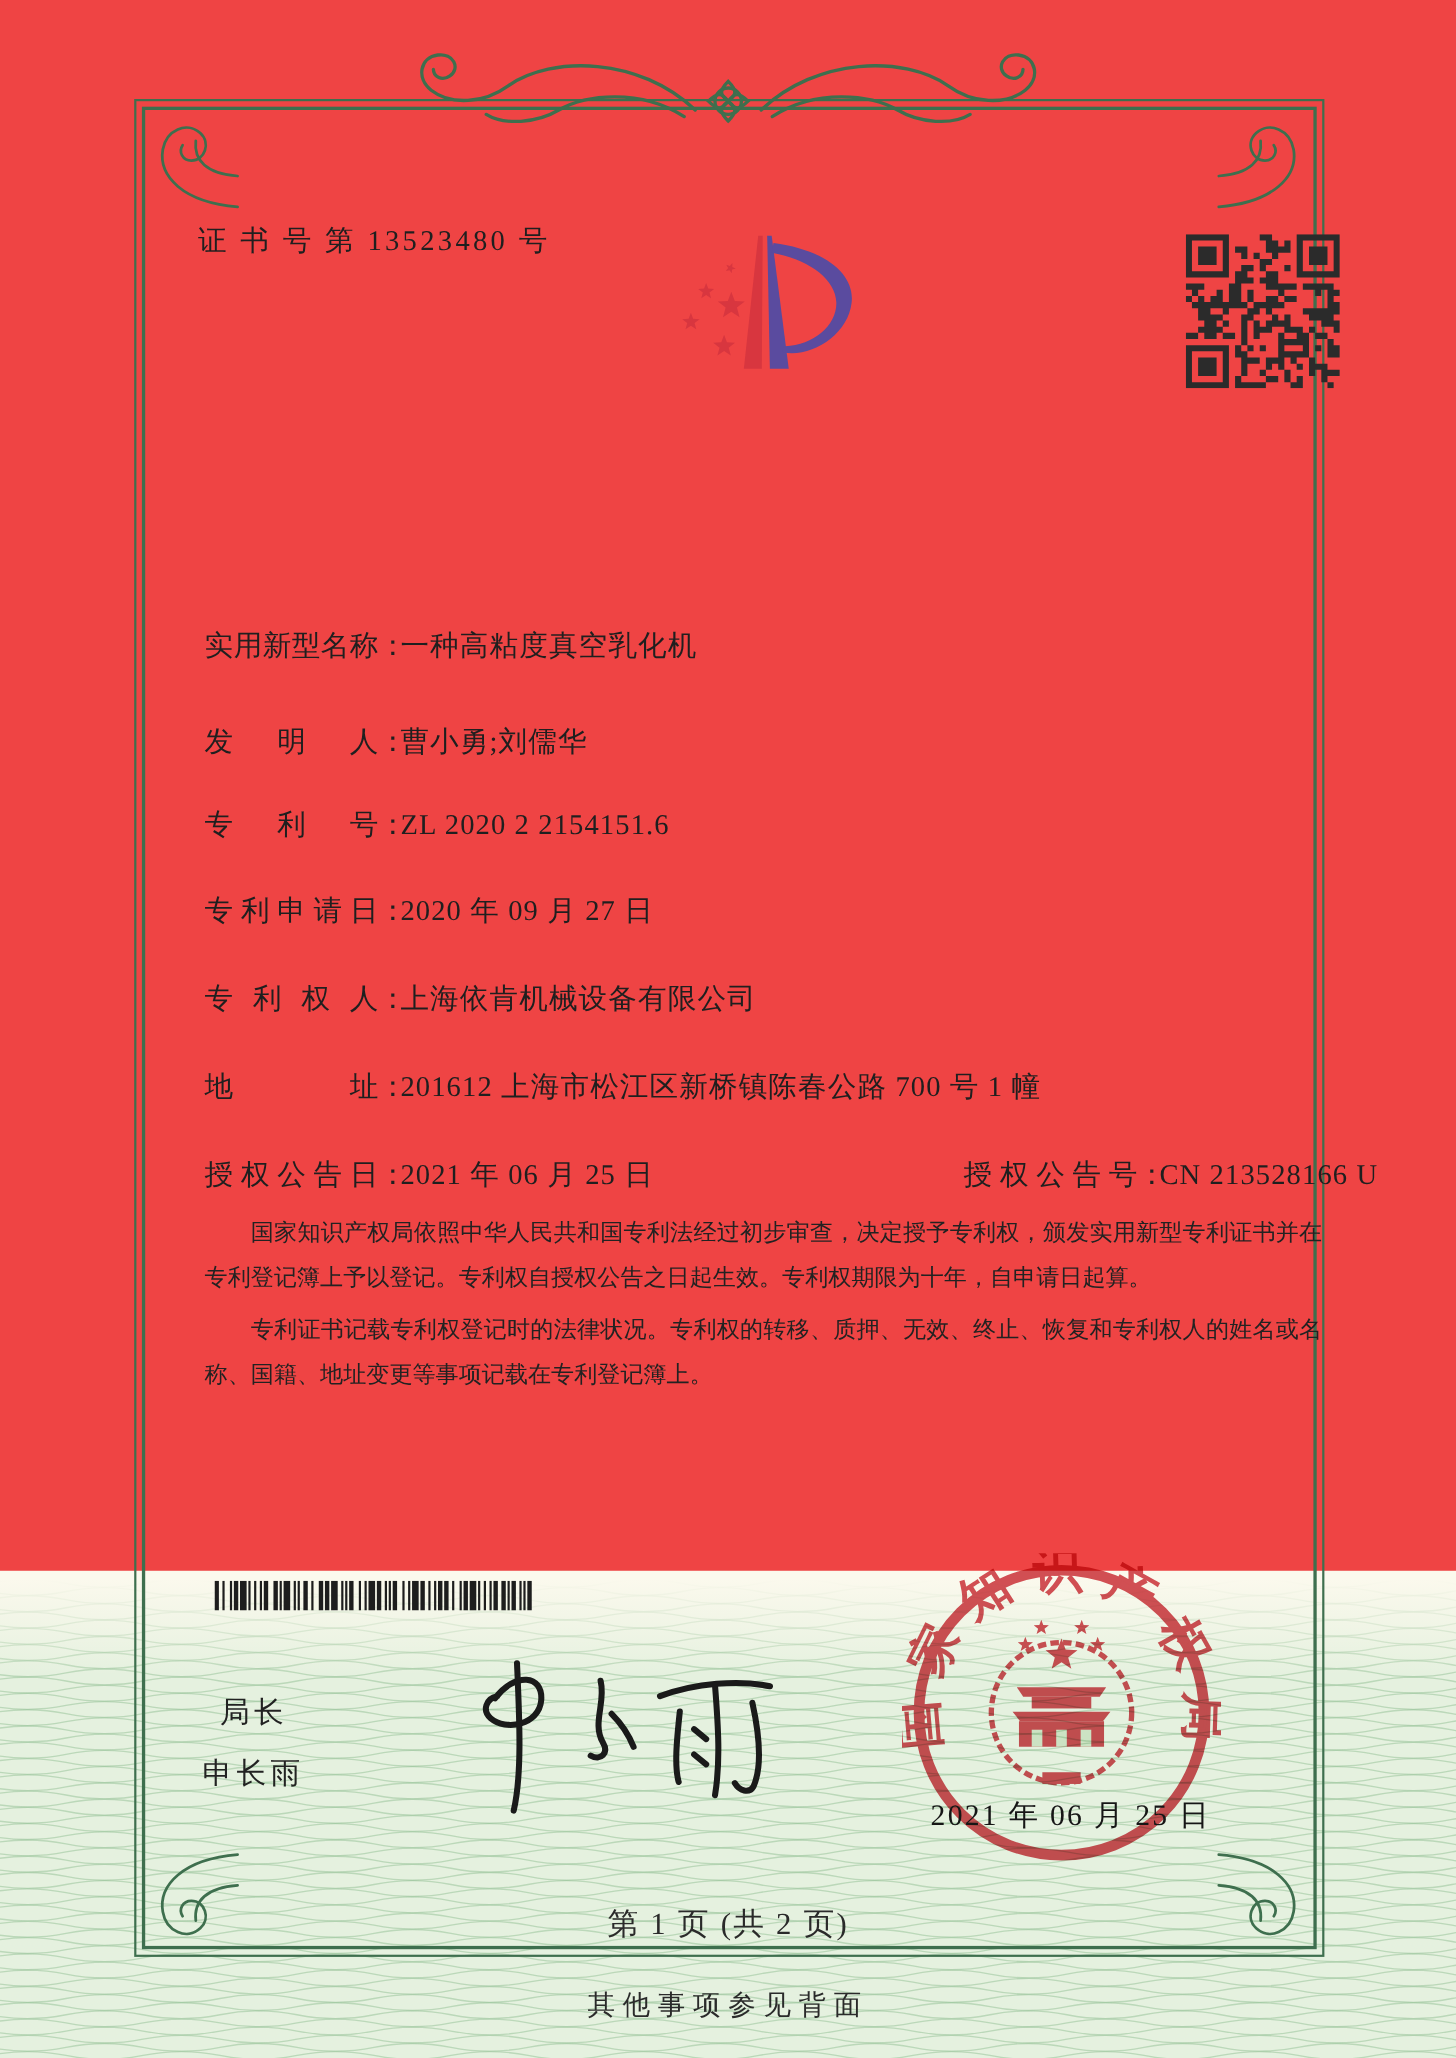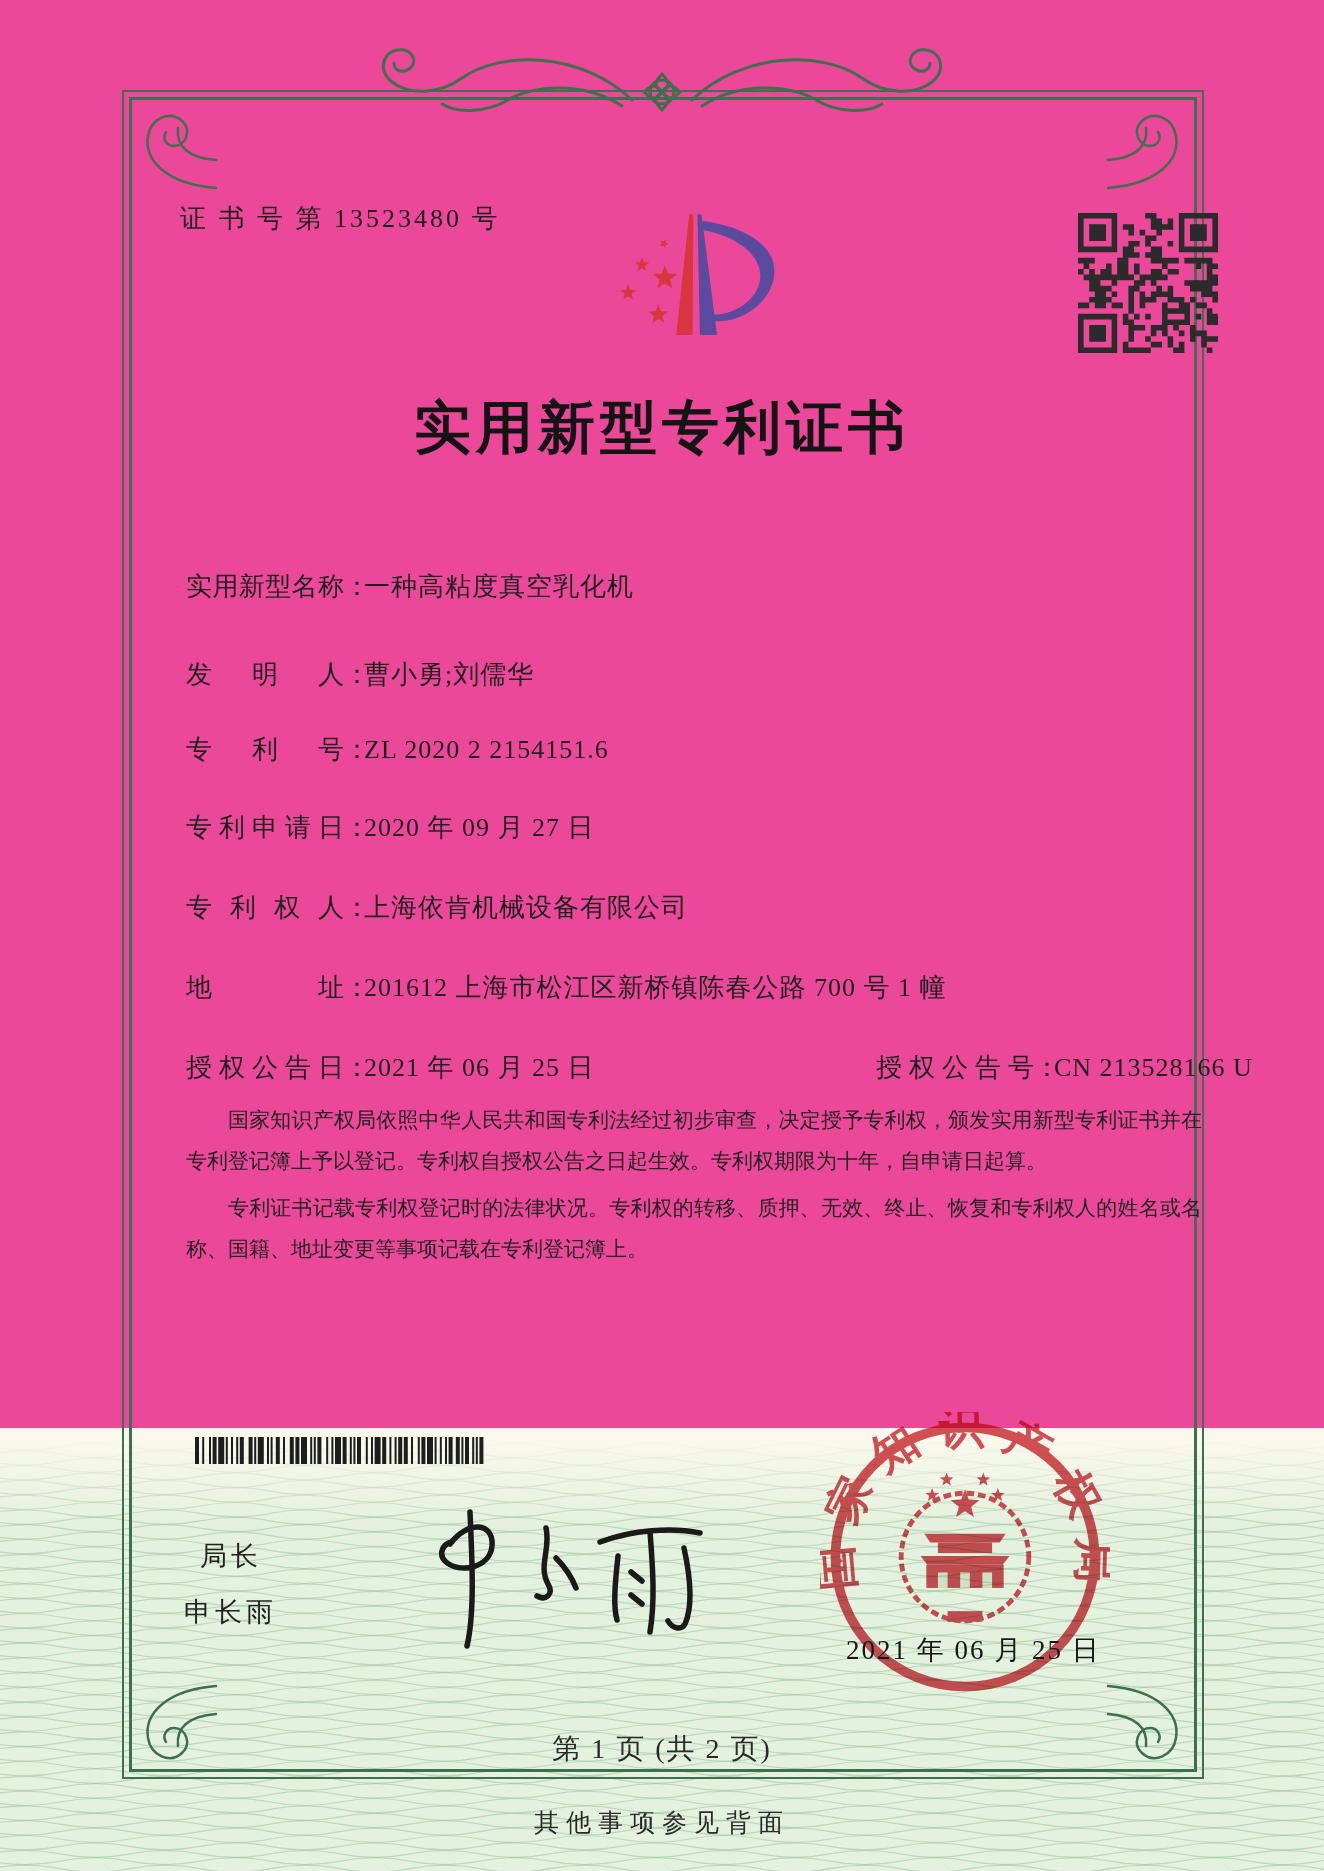--- a/index.html
+++ b/index.html
@@ -1,18 +1,18 @@
 <!DOCTYPE html>
 <html><head>
 <meta charset="utf-8">
 <style>
   html,body{margin:0;padding:0;background:#efede1;}
   .page{
     position:relative;width:1324px;height:1871px;margin:0 auto;
-    background:#ec4899;overflow:hidden;
+    background:#ef4444;overflow:hidden;
     font-family:"Liberation Serif","DejaVu Serif",serif;color:#1f1f1f;
   }
   
   .waves{position:absolute;left:0;top:1428px;width:1324px;height:443px;}
   .wave-fade{position:absolute;left:0;top:1428px;width:1324px;height:95px;
     background:linear-gradient(#fbf9ed 8%,rgba(251,249,237,0));}
   
   .frame-outer{position:absolute;left:122px;top:90px;right:120px;bottom:92px;
     border:2px solid #3e6f4e;}
   .frame-inner{position:absolute;inset:5px;border:3px solid #3e6f4e;}
@@ -185,21 +185,20 @@
       </g>
     </svg>
   </div>
 
   <div class="qr">
     <svg id="qr-svg" width="140" height="140" viewBox="0 0 140 140">
         <path d="M67.20 0.00h5.60v5.60h-5.60zM72.80 0.00h5.60v5.60h-5.60zM72.80 5.60h5.60v5.60h-5.60zM78.40 5.60h5.60v5.60h-5.60zM89.60 5.60h5.60v5.60h-5.60zM44.80 11.20h5.60v5.60h-5.60zM50.40 11.20h5.60v5.60h-5.60zM72.80 11.20h5.60v5.60h-5.60zM78.40 11.20h5.60v5.60h-5.60zM84.00 11.20h5.60v5.60h-5.60zM89.60 11.20h5.60v5.60h-5.60zM50.40 16.80h5.60v5.60h-5.60zM61.60 16.80h5.60v5.60h-5.60zM78.40 16.80h5.60v5.60h-5.60zM67.20 22.40h5.60v5.60h-5.60zM72.80 22.40h5.60v5.60h-5.60zM50.40 28.00h5.60v5.60h-5.60zM56.00 28.00h5.60v5.60h-5.60zM67.20 28.00h5.60v5.60h-5.60zM89.60 28.00h5.60v5.60h-5.60zM44.80 33.60h5.60v5.60h-5.60zM50.40 33.60h5.60v5.60h-5.60zM72.80 33.60h5.60v5.60h-5.60zM78.40 33.60h5.60v5.60h-5.60zM44.80 39.20h5.60v5.60h-5.60zM50.40 39.20h5.60v5.60h-5.60zM56.00 39.20h5.60v5.60h-5.60zM67.20 39.20h5.60v5.60h-5.60zM72.80 39.20h5.60v5.60h-5.60zM78.40 39.20h5.60v5.60h-5.60zM0.00 44.80h5.60v5.60h-5.60zM5.60 44.80h5.60v5.60h-5.60zM11.20 44.80h5.60v5.60h-5.60zM39.20 44.80h5.60v5.60h-5.60zM44.80 44.80h5.60v5.60h-5.60zM72.80 44.80h5.60v5.60h-5.60zM78.40 44.80h5.60v5.60h-5.60zM84.00 44.80h5.60v5.60h-5.60zM89.60 44.80h5.60v5.60h-5.60zM95.20 44.80h5.60v5.60h-5.60zM106.40 44.80h5.60v5.60h-5.60zM112.00 44.80h5.60v5.60h-5.60zM117.60 44.80h5.60v5.60h-5.60zM123.20 44.80h5.60v5.60h-5.60zM128.80 44.80h5.60v5.60h-5.60zM5.60 50.40h5.60v5.60h-5.60zM28.00 50.40h5.60v5.60h-5.60zM39.20 50.40h5.60v5.60h-5.60zM44.80 50.40h5.60v5.60h-5.60zM56.00 50.40h5.60v5.60h-5.60zM84.00 50.40h5.60v5.60h-5.60zM117.60 50.40h5.60v5.60h-5.60zM128.80 50.40h5.60v5.60h-5.60zM134.40 50.40h5.60v5.60h-5.60zM0.00 56.00h5.60v5.60h-5.60zM11.20 56.00h5.60v5.60h-5.60zM22.40 56.00h5.60v5.60h-5.60zM28.00 56.00h5.60v5.60h-5.60zM39.20 56.00h5.60v5.60h-5.60zM44.80 56.00h5.60v5.60h-5.60zM56.00 56.00h5.60v5.60h-5.60zM72.80 56.00h5.60v5.60h-5.60zM78.40 56.00h5.60v5.60h-5.60zM89.60 56.00h5.60v5.60h-5.60zM95.20 56.00h5.60v5.60h-5.60zM128.80 56.00h5.60v5.60h-5.60zM5.60 61.60h5.60v5.60h-5.60zM11.20 61.60h5.60v5.60h-5.60zM16.80 61.60h5.60v5.60h-5.60zM22.40 61.60h5.60v5.60h-5.60zM28.00 61.60h5.60v5.60h-5.60zM33.60 61.60h5.60v5.60h-5.60zM39.20 61.60h5.60v5.60h-5.60zM44.80 61.60h5.60v5.60h-5.60zM50.40 61.60h5.60v5.60h-5.60zM61.60 61.60h5.60v5.60h-5.60zM67.20 61.60h5.60v5.60h-5.60zM72.80 61.60h5.60v5.60h-5.60zM78.40 61.60h5.60v5.60h-5.60zM84.00 61.60h5.60v5.60h-5.60zM128.80 61.60h5.60v5.60h-5.60zM134.40 61.60h5.60v5.60h-5.60zM11.20 67.20h5.60v5.60h-5.60zM16.80 67.20h5.60v5.60h-5.60zM33.60 67.20h5.60v5.60h-5.60zM56.00 67.20h5.60v5.60h-5.60zM61.60 67.20h5.60v5.60h-5.60zM72.80 67.20h5.60v5.60h-5.60zM106.40 67.20h5.60v5.60h-5.60zM112.00 67.20h5.60v5.60h-5.60zM117.60 67.20h5.60v5.60h-5.60zM123.20 67.20h5.60v5.60h-5.60zM128.80 67.20h5.60v5.60h-5.60zM134.40 67.20h5.60v5.60h-5.60zM11.20 72.80h5.60v5.60h-5.60zM16.80 72.80h5.60v5.60h-5.60zM22.40 72.80h5.60v5.60h-5.60zM28.00 72.80h5.60v5.60h-5.60zM50.40 72.80h5.60v5.60h-5.60zM56.00 72.80h5.60v5.60h-5.60zM78.40 72.80h5.60v5.60h-5.60zM89.60 72.80h5.60v5.60h-5.60zM112.00 72.80h5.60v5.60h-5.60zM117.60 72.80h5.60v5.60h-5.60zM123.20 72.80h5.60v5.60h-5.60zM128.80 72.80h5.60v5.60h-5.60zM16.80 78.40h5.60v5.60h-5.60zM22.40 78.40h5.60v5.60h-5.60zM33.60 78.40h5.60v5.60h-5.60zM50.40 78.40h5.60v5.60h-5.60zM61.60 78.40h5.60v5.60h-5.60zM72.80 78.40h5.60v5.60h-5.60zM78.40 78.40h5.60v5.60h-5.60zM84.00 78.40h5.60v5.60h-5.60zM89.60 78.40h5.60v5.60h-5.60zM123.20 78.40h5.60v5.60h-5.60zM128.80 78.40h5.60v5.60h-5.60zM134.40 78.40h5.60v5.60h-5.60zM11.20 84.00h5.60v5.60h-5.60zM16.80 84.00h5.60v5.60h-5.60zM22.40 84.00h5.60v5.60h-5.60zM28.00 84.00h5.60v5.60h-5.60zM50.40 84.00h5.60v5.60h-5.60zM61.60 84.00h5.60v5.60h-5.60zM67.20 84.00h5.60v5.60h-5.60zM72.80 84.00h5.60v5.60h-5.60zM89.60 84.00h5.60v5.60h-5.60zM95.20 84.00h5.60v5.60h-5.60zM100.80 84.00h5.60v5.60h-5.60zM112.00 84.00h5.60v5.60h-5.60zM134.40 84.00h5.60v5.60h-5.60zM0.00 89.60h5.60v5.60h-5.60zM5.60 89.60h5.60v5.60h-5.60zM16.80 89.60h5.60v5.60h-5.60zM22.40 89.60h5.60v5.60h-5.60zM33.60 89.60h5.60v5.60h-5.60zM39.20 89.60h5.60v5.60h-5.60zM50.40 89.60h5.60v5.60h-5.60zM61.60 89.60h5.60v5.60h-5.60zM84.00 89.60h5.60v5.60h-5.60zM100.80 89.60h5.60v5.60h-5.60zM106.40 89.60h5.60v5.60h-5.60zM117.60 89.60h5.60v5.60h-5.60zM123.20 89.60h5.60v5.60h-5.60zM50.40 95.20h5.60v5.60h-5.60zM84.00 95.20h5.60v5.60h-5.60zM89.60 95.20h5.60v5.60h-5.60zM95.20 95.20h5.60v5.60h-5.60zM100.80 95.20h5.60v5.60h-5.60zM106.40 95.20h5.60v5.60h-5.60zM128.80 95.20h5.60v5.60h-5.60zM44.80 100.80h5.60v5.60h-5.60zM56.00 100.80h5.60v5.60h-5.60zM67.20 100.80h5.60v5.60h-5.60zM84.00 100.80h5.60v5.60h-5.60zM106.40 100.80h5.60v5.60h-5.60zM117.60 100.80h5.60v5.60h-5.60zM128.80 100.80h5.60v5.60h-5.60zM134.40 100.80h5.60v5.60h-5.60zM44.80 106.40h5.60v5.60h-5.60zM50.40 106.40h5.60v5.60h-5.60zM84.00 106.40h5.60v5.60h-5.60zM89.60 106.40h5.60v5.60h-5.60zM95.20 106.40h5.60v5.60h-5.60zM100.80 106.40h5.60v5.60h-5.60zM106.40 106.40h5.60v5.60h-5.60zM128.80 106.40h5.60v5.60h-5.60zM134.40 106.40h5.60v5.60h-5.60zM50.40 112.00h5.60v5.60h-5.60zM56.00 112.00h5.60v5.60h-5.60zM61.60 112.00h5.60v5.60h-5.60zM72.80 112.00h5.60v5.60h-5.60zM78.40 112.00h5.60v5.60h-5.60zM84.00 112.00h5.60v5.60h-5.60zM95.20 112.00h5.60v5.60h-5.60zM112.00 112.00h5.60v5.60h-5.60zM50.40 117.60h5.60v5.60h-5.60zM72.80 117.60h5.60v5.60h-5.60zM84.00 117.60h5.60v5.60h-5.60zM100.80 117.60h5.60v5.60h-5.60zM112.00 117.60h5.60v5.60h-5.60zM117.60 117.60h5.60v5.60h-5.60zM123.20 117.60h5.60v5.60h-5.60zM50.40 123.20h5.60v5.60h-5.60zM67.20 123.20h5.60v5.60h-5.60zM89.60 123.20h5.60v5.60h-5.60zM112.00 123.20h5.60v5.60h-5.60zM123.20 123.20h5.60v5.60h-5.60zM128.80 123.20h5.60v5.60h-5.60zM134.40 123.20h5.60v5.60h-5.60zM44.80 128.80h5.60v5.60h-5.60zM72.80 128.80h5.60v5.60h-5.60zM78.40 128.80h5.60v5.60h-5.60zM89.60 128.80h5.60v5.60h-5.60zM100.80 128.80h5.60v5.60h-5.60zM123.20 128.80h5.60v5.60h-5.60zM44.80 134.40h5.60v5.60h-5.60zM50.40 134.40h5.60v5.60h-5.60zM56.00 134.40h5.60v5.60h-5.60zM61.60 134.40h5.60v5.60h-5.60zM67.20 134.40h5.60v5.60h-5.60zM95.20 134.40h5.60v5.60h-5.60zM100.80 134.40h5.60v5.60h-5.60zM128.80 134.40h5.60v5.60h-5.60zM0.00 0.00h39.20v5.60h-39.20zM0.00 33.60h39.20v5.60h-39.20zM0.00 5.60h5.60v28.00h-5.60zM33.60 5.60h5.60v28.00h-5.60zM11.20 11.20h16.80v16.80h-16.80zM100.80 0.00h39.20v5.60h-39.20zM100.80 33.60h39.20v5.60h-39.20zM100.80 5.60h5.60v28.00h-5.60zM134.40 5.60h5.60v28.00h-5.60zM112.00 11.20h16.80v16.80h-16.80zM0.00 100.80h39.20v5.60h-39.20zM0.00 134.40h39.20v5.60h-39.20zM0.00 106.40h5.60v28.00h-5.60zM33.60 106.40h5.60v28.00h-5.60zM11.20 112.00h16.80v16.80h-16.80z" fill="#2b2b2b"></path>
       </svg>
   </div>
 
-  <h1 class="title">实用新型专利证书</h1>
 
   <div class="field-row" style="top:657px">
     <span class="lbl">发明人</span><span class="colon">：</span><span class="val">曹小勇;刘儒华</span>
   </div>
   <div class="field-row" style="top:569px">
     <span class="lbl">实用新型名称</span><span class="colon">：</span><span class="val">一种高粘度真空乳化机</span>
   </div>
   <div class="field-row" style="top:732px">
     <span class="lbl">专利号</span><span class="colon">：</span><span class="val">ZL 2020 2 2154151.6</span>
   </div>

